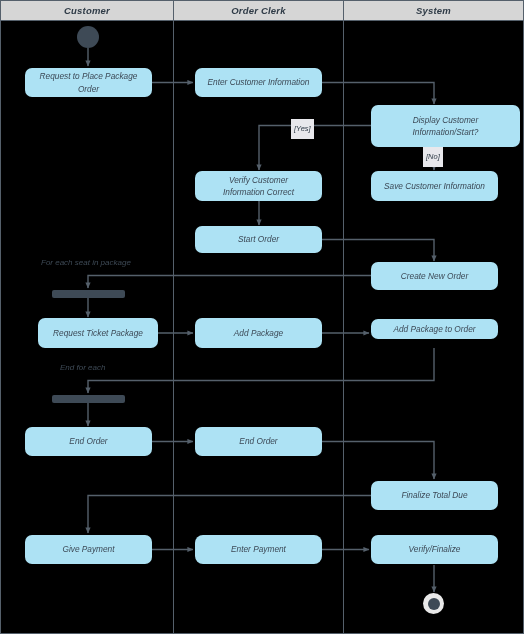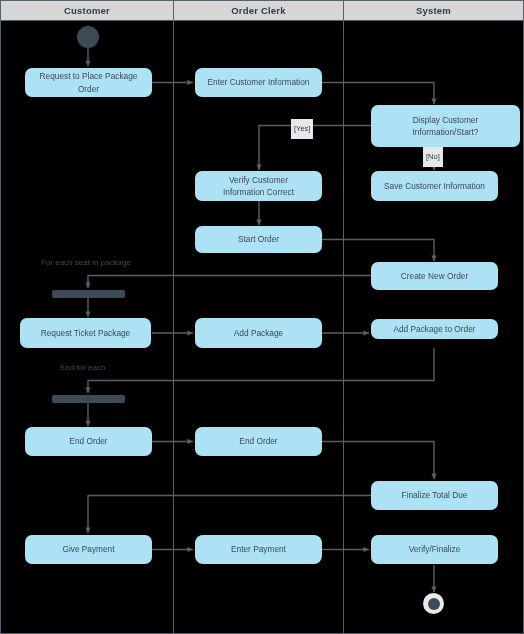--- a/index.html
+++ b/index.html
@@ -6,20 +6,21 @@
   body{
     font-family:"Liberation Sans", sans-serif;
     -webkit-font-smoothing:antialiased;
   }
   #canvas{
     position:relative;
     width:524px;
     height:634px;
     background:#000000;
     overflow:hidden;
+    font-style:italic;
   }
   
   .lane-header{
     position:absolute;
     top:0;
     height:21px;
     background:#d6d6d6;
     border:1px solid #55606b;
     box-sizing:border-box;
     display:flex;
@@ -188,21 +189,21 @@
 
   <div class="note" style="left:41px;top:258px;">For each seat in package</div>
   <div class="note" style="left:60px;top:363px;">End for each</div>
 
   <div class="guard" style="left:291px;top:119px;">[Yes]</div>
   <div class="guard" style="left:423px;top:147px;">[No]</div>
 
   <div class="act" style="left:25px;top:68px;width:127px;height:29px;">
     <span>Request to Place Package Order</span>
   </div>
-  <div class="act" style="left:20px;top:318px;width:131px;height:30px;">
+  <div class="act" style="left:38px;top:318px;width:120px;height:30px;">
     <span>Request Ticket Package</span>
   </div>
   <div class="act" style="left:25px;top:427px;width:127px;height:29px;">
     <span>End Order</span>
   </div>
   <div class="act" style="left:25px;top:535px;width:127px;height:29px;">
     <span>Give Payment</span>
   </div>
 
   <div class="act" style="left:195px;top:68px;width:127px;height:29px;">

